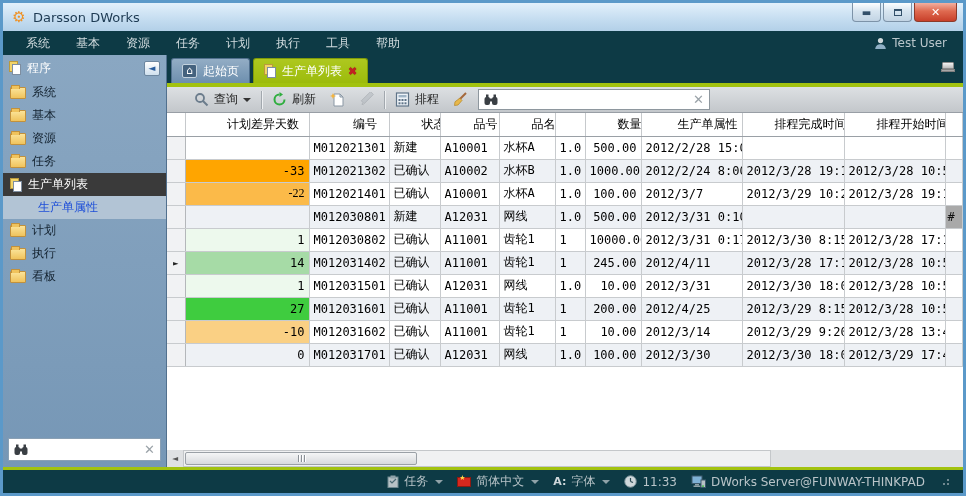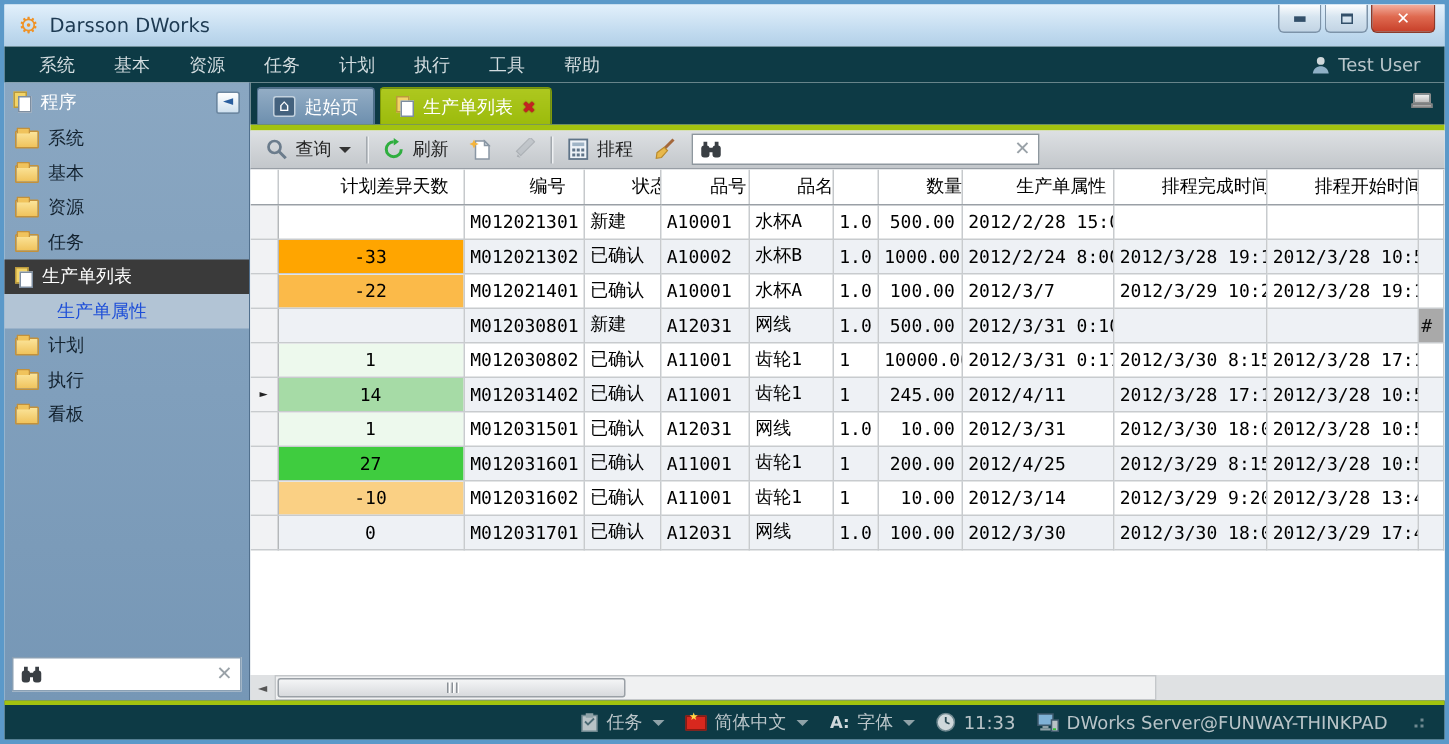--- a/index.html
+++ b/index.html
@@ -53,37 +53,37 @@
   .tab.inactive{background:linear-gradient(#93adc5,#6d8fae);border:1px solid #51708e;border-bottom:none;color:#fff;}
   .tab.active{background:linear-gradient(#aec81f,#9cbb0c);border:1px solid #7f9a08;border-bottom:none;color:#fff;}
   .tab-close{color:#c42222;font-weight:bold;font-size:11px;text-shadow:0 0 1px #7e1414;}
   .home-ico{width:15px;height:14px;background:#44627e;border:1px solid #c3d2de;border-radius:2px;color:#fff;font-size:11px;line-height:12px;text-align:center;}
   .pin-ico{position:absolute;right:8px;top:7px;width:14px;height:12px;}
   .pin-ico .cap{width:12px;height:7px;background:linear-gradient(#f2f2f2,#bdbdbd);border:1px solid #8c8c8c;margin:0 auto;border-radius:1px 1px 0 0;}
   .pin-ico .base{width:14px;height:3px;background:#a8a8a8;border:1px solid #808080;}
   .lime-strip{height:4px;flex:0 0 4px;background:#a2c20f;}
   
   .toolbar{height:26px;flex:0 0 26px;background:linear-gradient(#dde0e3,#c3c7cb);border-bottom:1px solid #989ea5;
-    display:flex;align-items:center;padding:0 6px;gap:6px;}
+    display:flex;align-items:center;padding:0 23px;gap:6px;}
   .tb-btn{display:flex;align-items:center;gap:5px;font-size:12px;color:#222;padding:2px 4px;border-radius:2px;}
   .tb-sep{width:1px;height:18px;background:#a2a8ae;box-shadow:1px 0 0 #eef0f2;}
   .caret{width:0;height:0;border-left:4px solid transparent;border-right:4px solid transparent;border-top:4px solid #333;}
   .tb-ico{width:15px;height:15px;display:inline-block;}
   .disabled{opacity:.5;}
   .tb-search{width:232px;height:21px;background:#fff;border:1px solid #8e979e;display:flex;align-items:center;gap:5px;padding:0 5px;}
   .tb-search input{flex:1;min-width:0;border:none;outline:none;font-size:12px;}
   
   .table-wrap{flex:1;overflow:hidden;background:#fff;position:relative;}
   table.grid{border-collapse:collapse;table-layout:fixed;width:100%;font-family:"DejaVu Sans Mono","DejaVu Sans",sans-serif;font-size:12px;}
   .grid th{height:23px;font-weight:normal;background:#fff;border-right:1px solid #c6c9cc;border-bottom:1px solid #9aa0a6;
     text-align:center;white-space:nowrap;overflow:hidden;font-family:"DejaVu Sans",sans-serif;padding-left:32px;}
   .grid td{height:23px;border-right:1px solid #c8cbce;border-bottom:1px solid #c8cbce;padding:0 4px;white-space:nowrap;overflow:hidden;}
   .grid tbody tr:nth-child(even) td{background:#eef1f5;}
   .grid td.sel{background:#f1f2f4 !important;border-right:1px solid #b4b7ba;text-align:center;padding:0;color:#222;font-size:9px;}
-  .grid td.diff{text-align:center;}
+  .grid td.diff{text-align:right;}
   .grid td.num{text-align:right;}
   .grid td.extra{padding:0 2px;}
   .grid td.extra.filled{background:#a9a9a9 !important;color:#111;}
   
   .hscroll{height:17px;flex:0 0 17px;background:#dfe1e3;display:flex;align-items:center;}
   .hs-arrow{width:16px;height:17px;display:flex;align-items:center;justify-content:center;font-size:8px;color:#555;}
   .hs-track{width:588px;height:17px;background:#f0f1f2;border:1px solid #c4c7ca;display:flex;align-items:center;padding:1px;}
   .hs-thumb{width:232px;height:13px;background:linear-gradient(#f4f5f6,#d8dadd);border:1px solid #9aa0a6;border-radius:2px;
     display:flex;align-items:center;justify-content:center;gap:2px;}
   .hs-thumb i{display:block;width:1px;height:7px;background:#8a9096;box-shadow:1px 0 0 #fff;}
@@ -346,21 +346,21 @@
                 <td>水杯B</td>
                 <td>1.0</td>
                 <td class="num">1000.00</td>
                 <td>2012/2/24 8:00</td>
                 <td>2012/3/28 19:10</td>
                 <td>2012/3/28 10:52</td>
                 <td class="extra"></td>
               </tr>
               <tr>
                 <td class="sel"></td>
-                <td class="diff" style="background: rgb(251, 186, 73) !important;">-22</td>
+                <td class="diff" style="background: rgb(251, 186, 73) !important; font-family: Liberation Serif, serif;">-22</td>
                 <td>M012021401</td>
                 <td>已确认</td>
                 <td>A10001</td>
                 <td>水杯A</td>
                 <td>1.0</td>
                 <td class="num">100.00</td>
                 <td>2012/3/7</td>
                 <td>2012/3/29 10:20</td>
                 <td>2012/3/28 19:10</td>
                 <td class="extra"></td>

